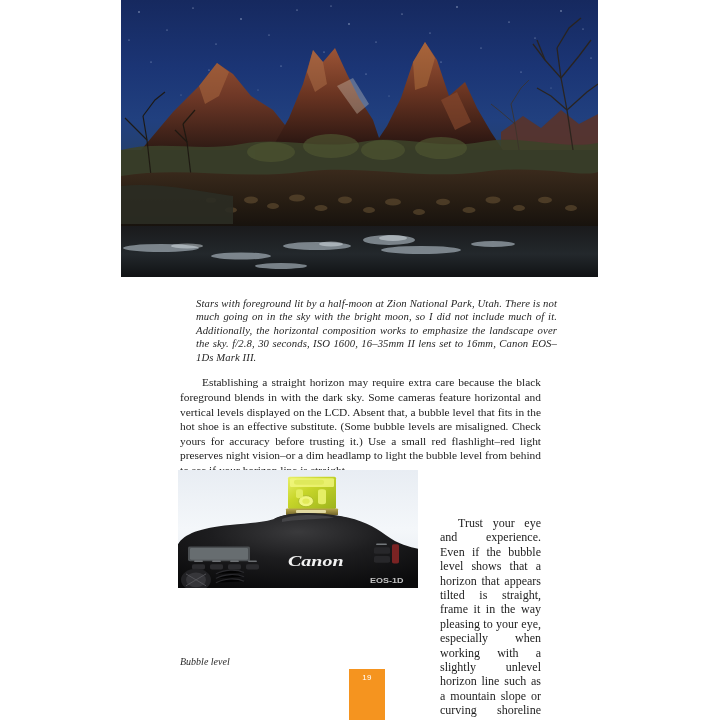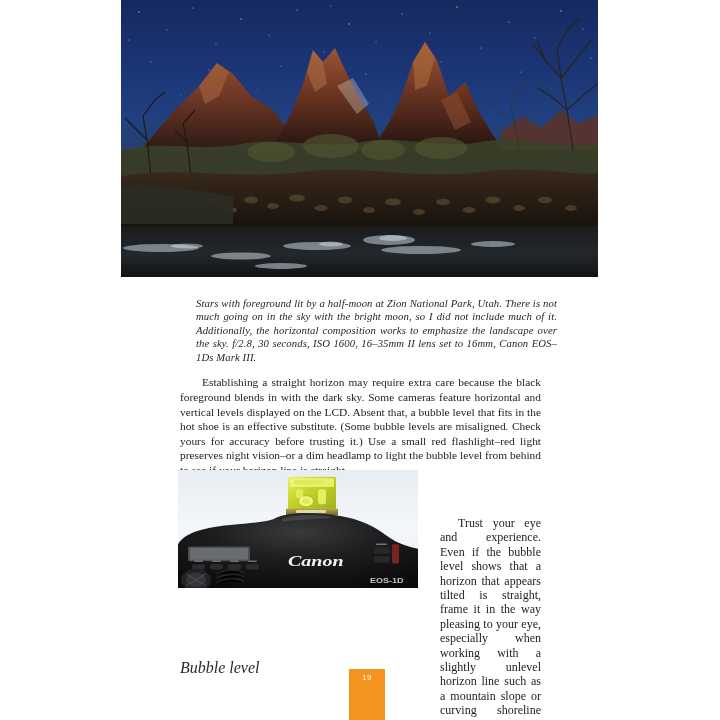--- a/index.html
+++ b/index.html
@@ -87,21 +87,21 @@
     color: #1c1c1c;
     margin-top: 44px;
   }
 
   
   .figure-caption {
     position: absolute;
     left: 180px;
     top: 645px;
     font-style: italic;
-    font-size: 16px;
+    font-size: 10px;
     line-height: 13px;
     color: #2a2a2a;
   }
 
   
   .page-tab {
     position: absolute;
     left: 349px;
     top: 669px;
     width: 36px;

